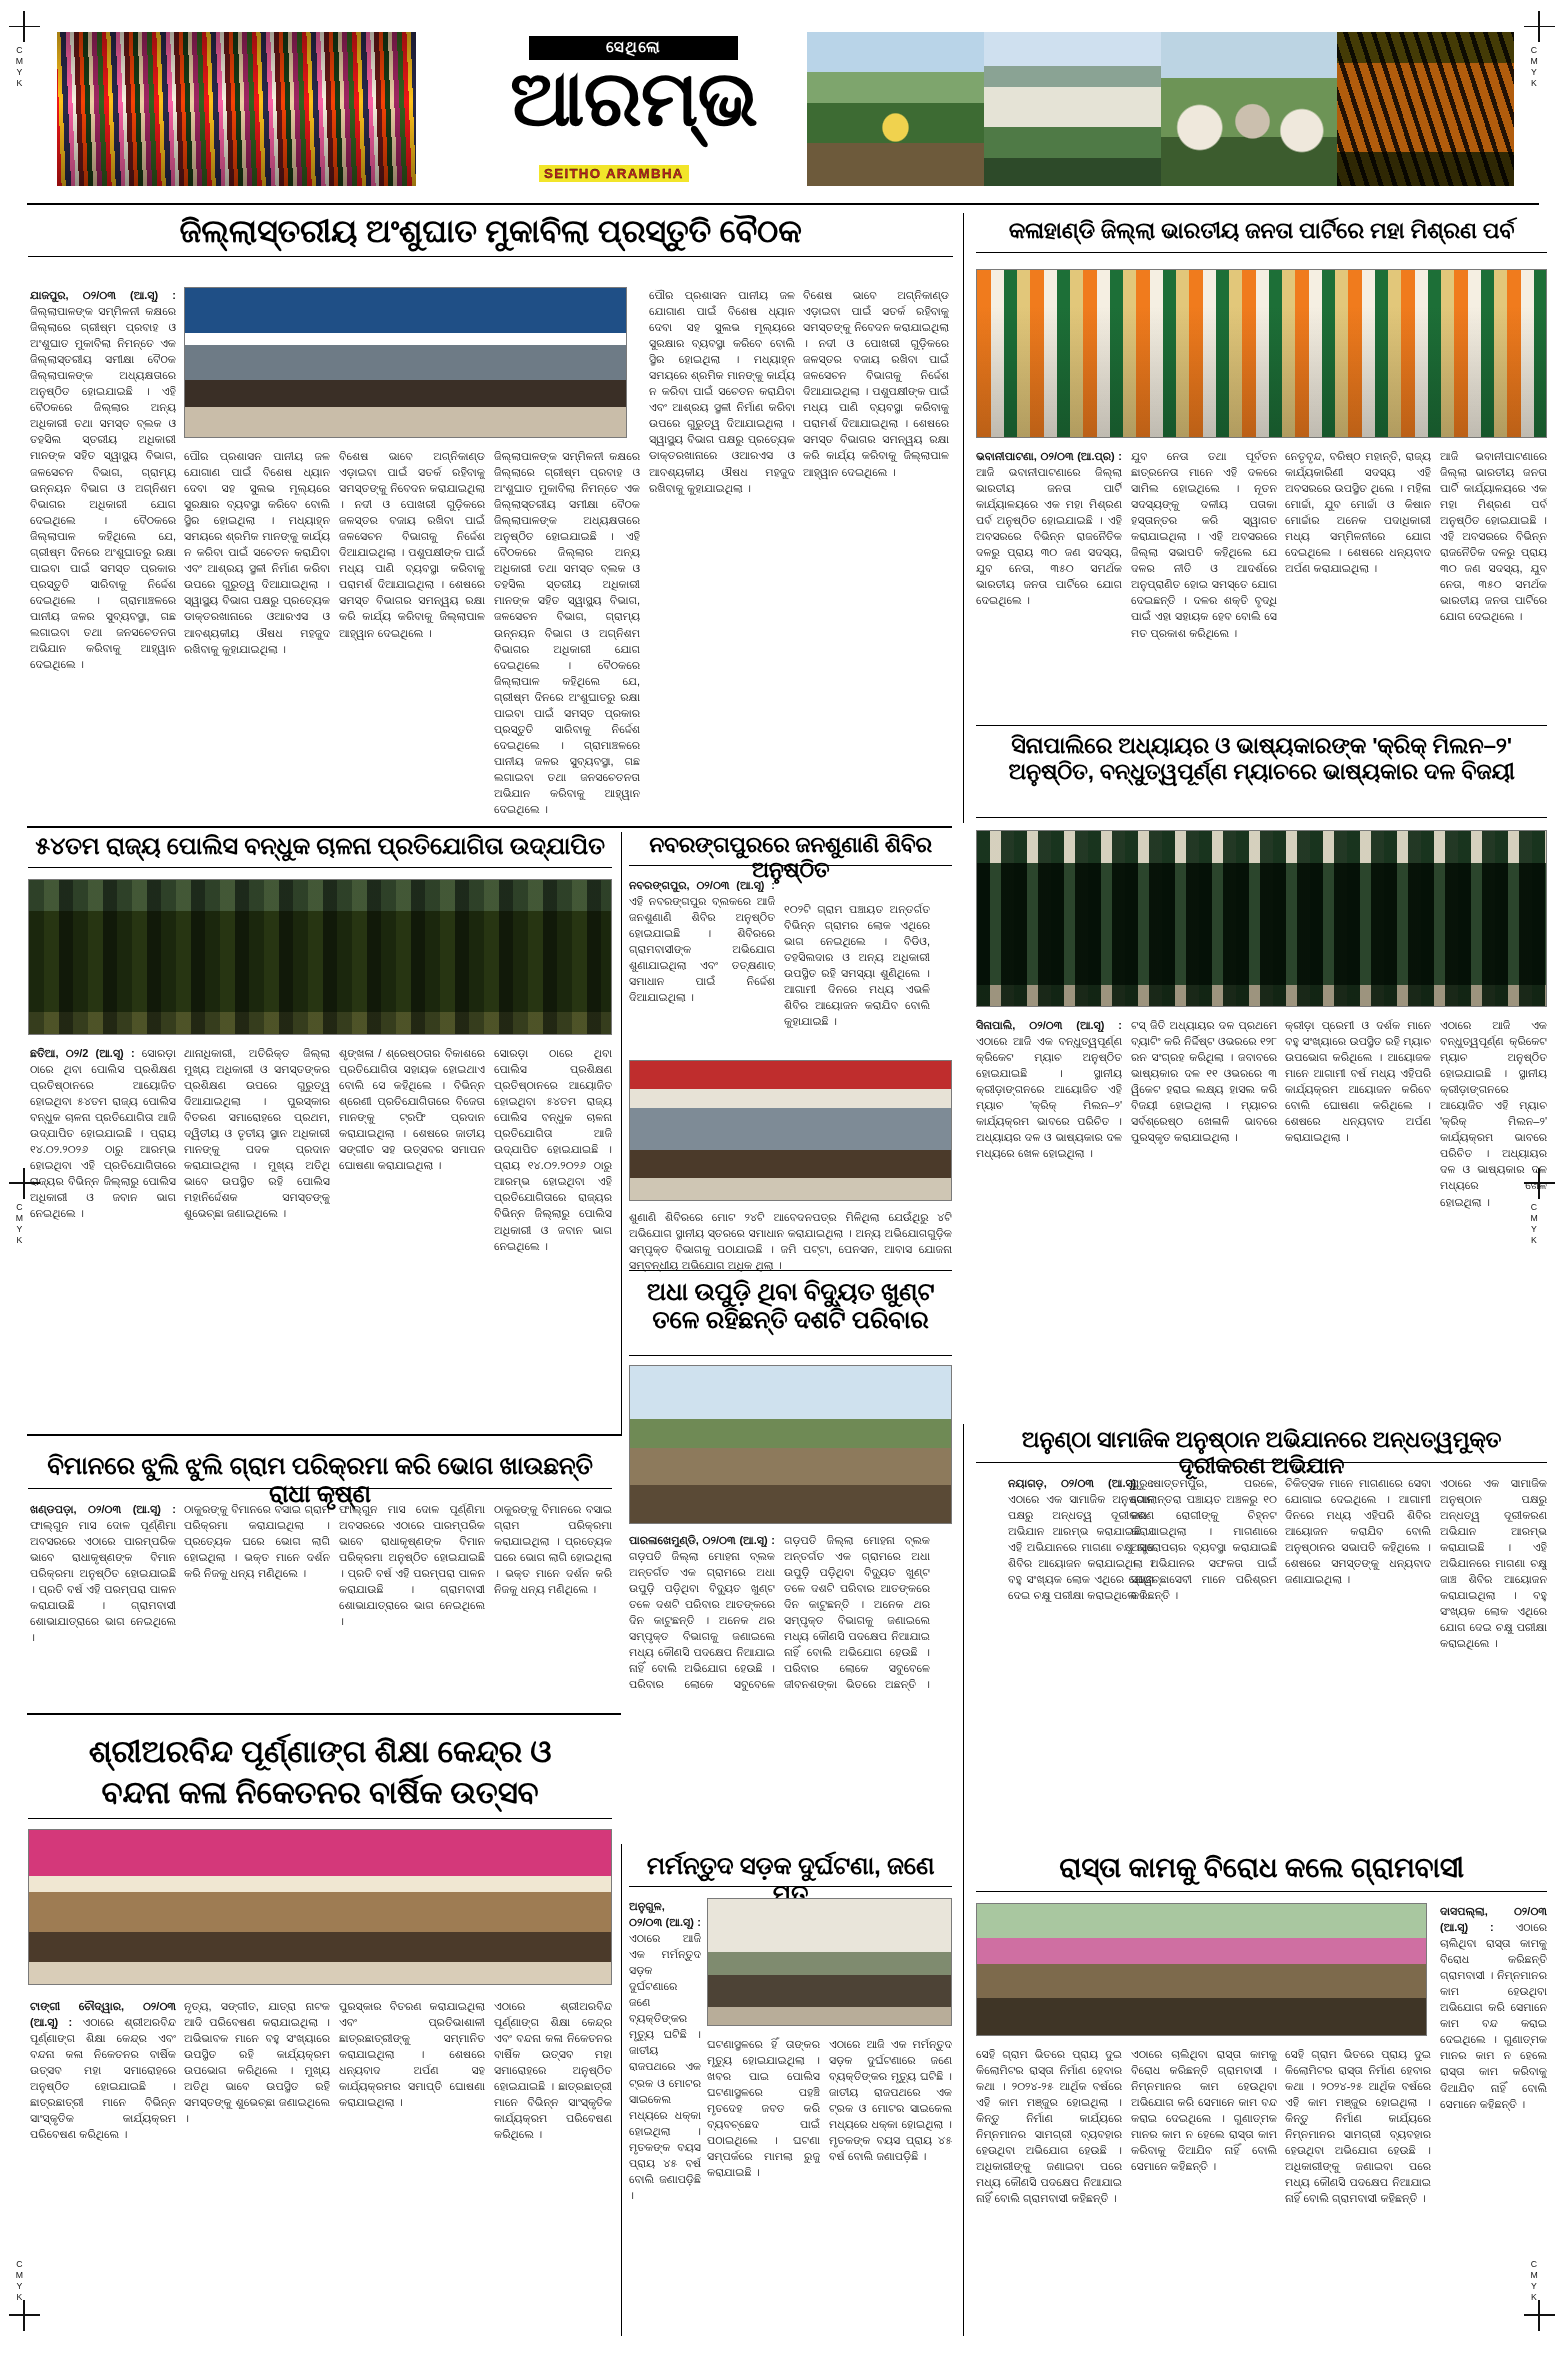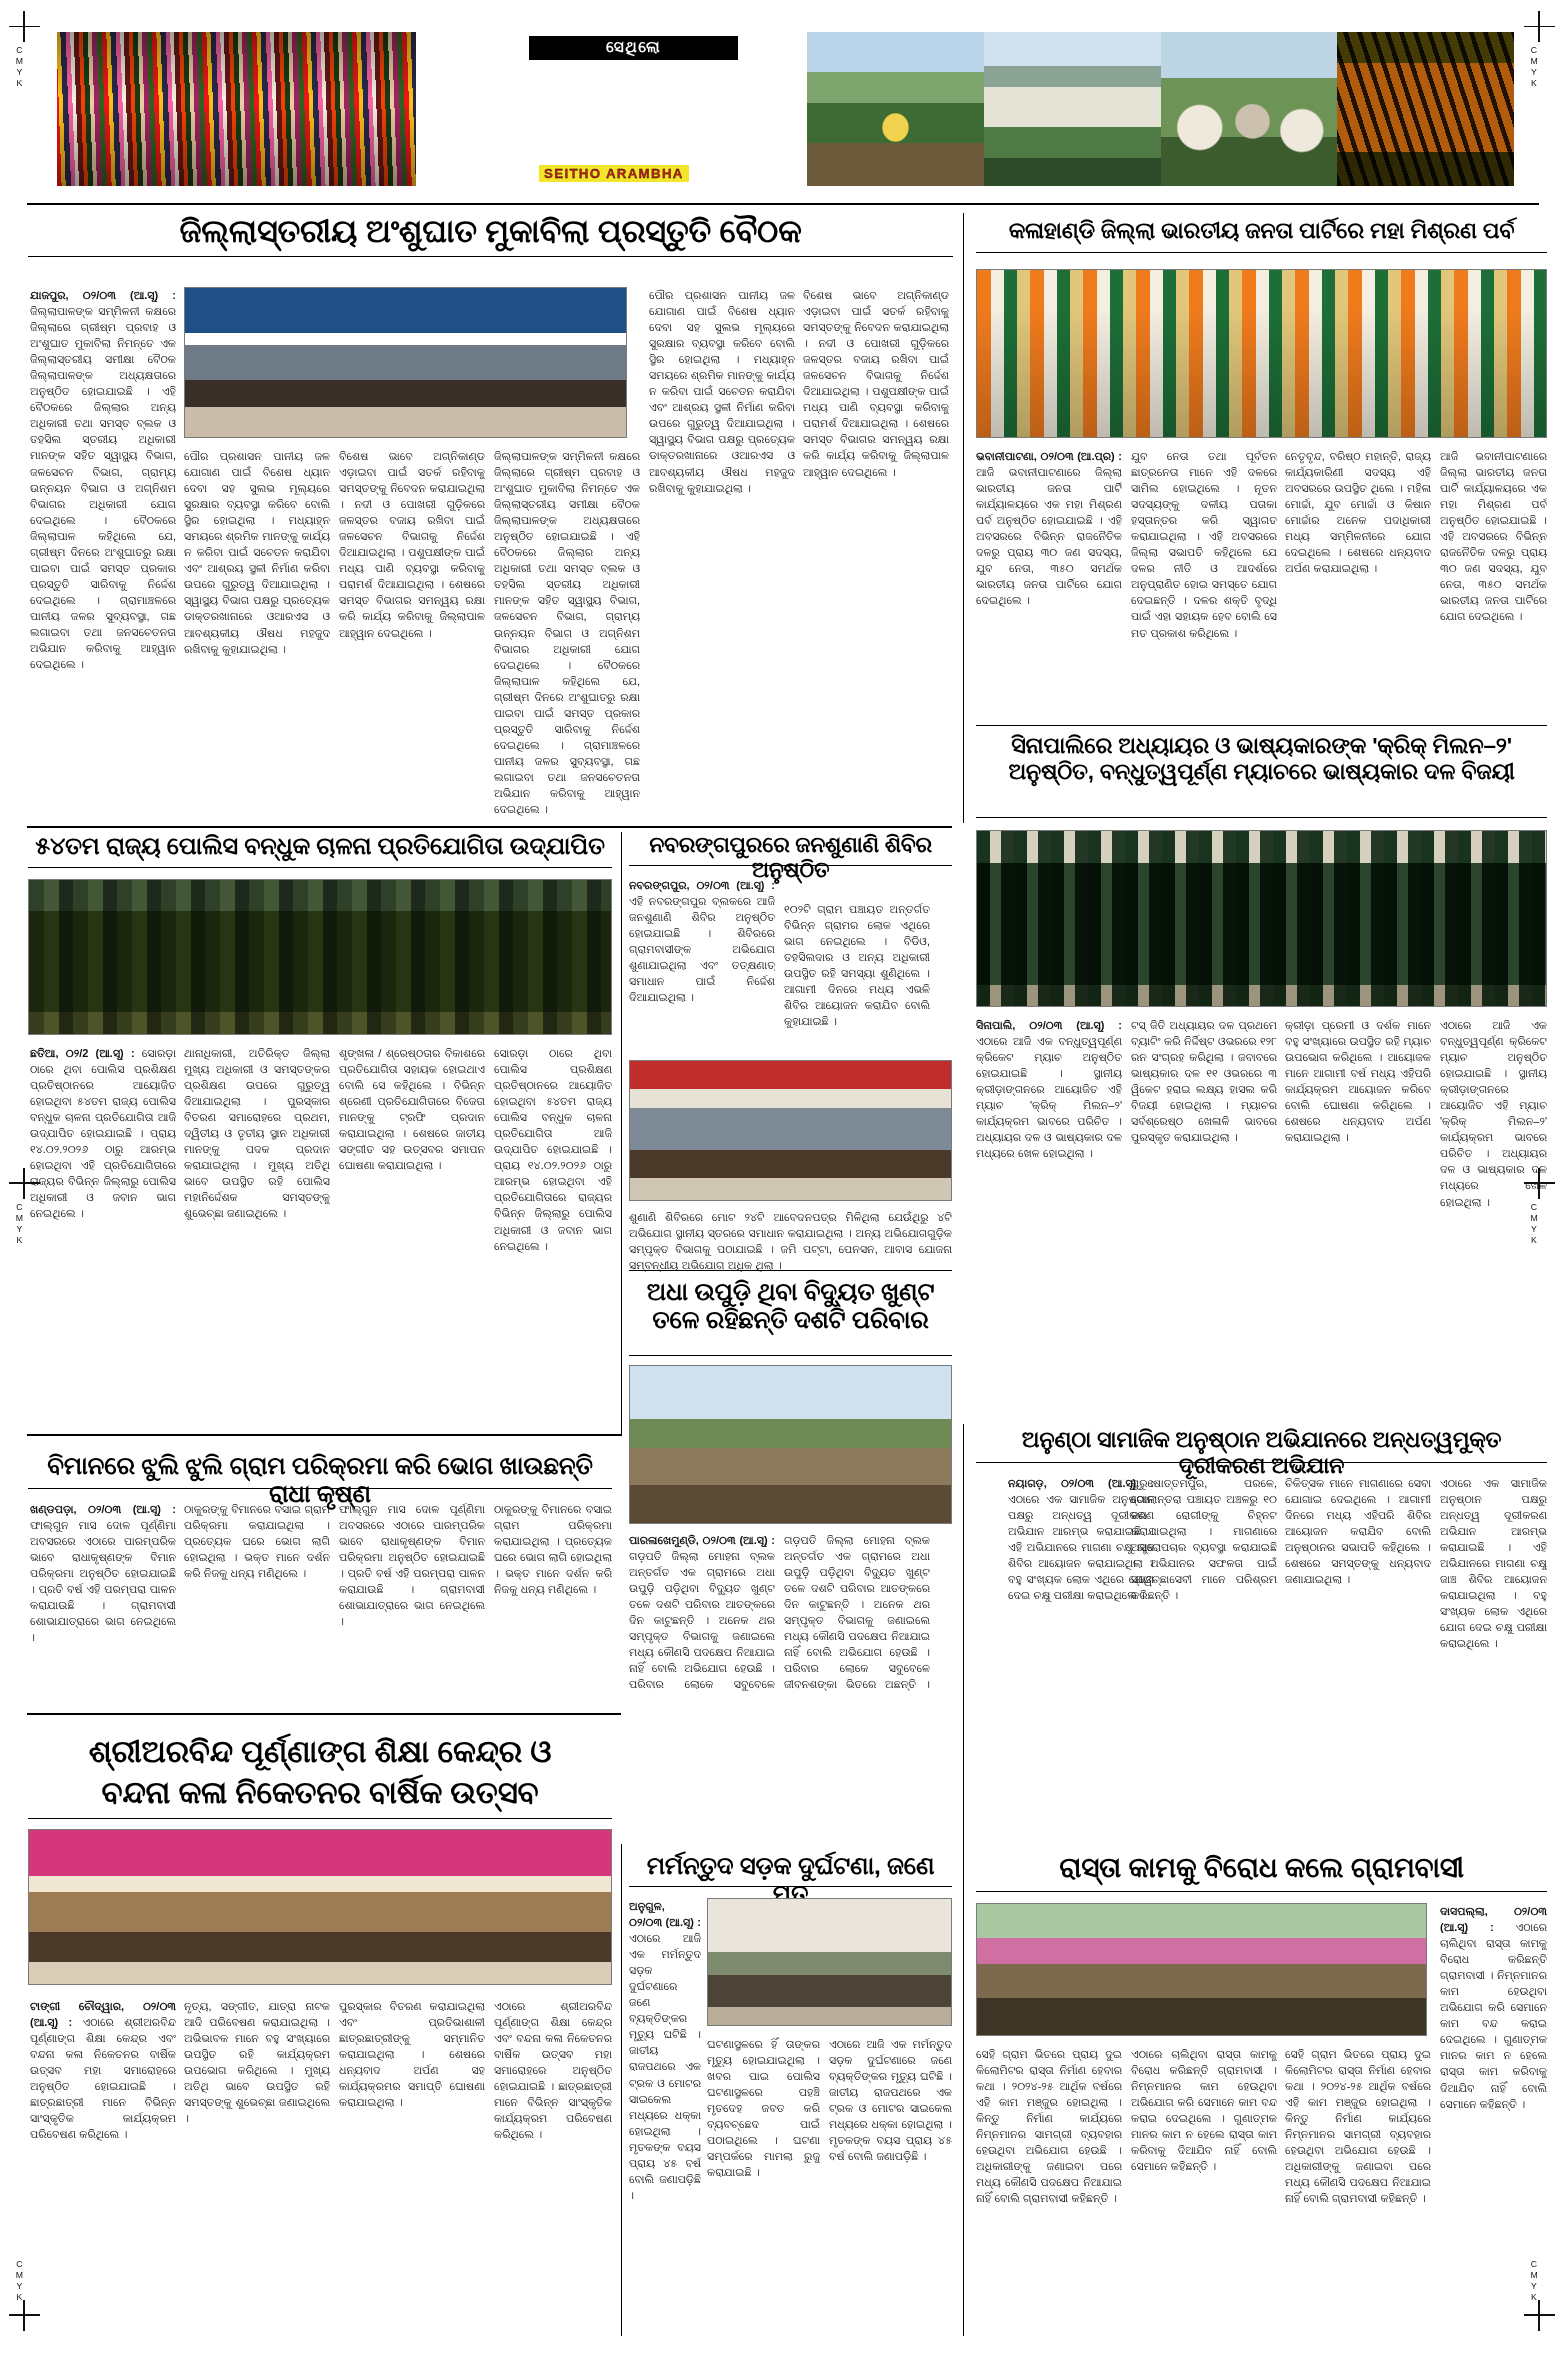--- a/index.html
+++ b/index.html
@@ -264,20 +264,21 @@
 <div class="cmyk" style="left:1529px;top:2259px;">CMYK</div>
 
 <div class="masthead">
 
   <div class="mast-photo-left">
     <div class="crowd-img"></div>
   </div>
 
   <div class="nameplate">
     <div class="np-small">ସେଥିଲୋ</div>
+    <div class="np-main">ଆରମ୍ଭ</div>
     <div class="np-rom">SEITHO ARAMBHA</div>
   </div>
 
   <div class="mast-photo-right">
     <div>
         <div class="temple-img"></div>
       </div>
     <div>
         <div class="dam-img"></div>
       </div>

